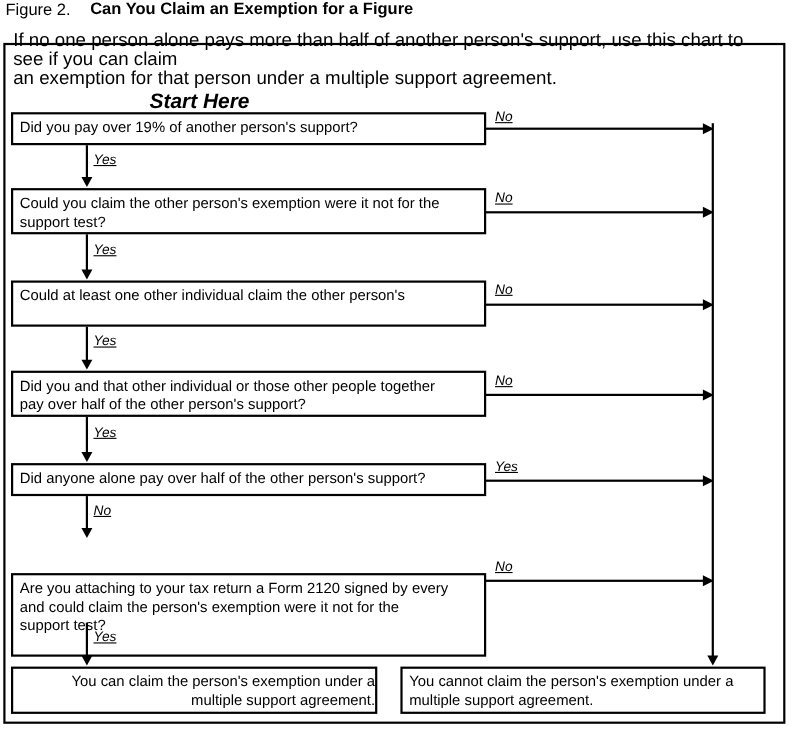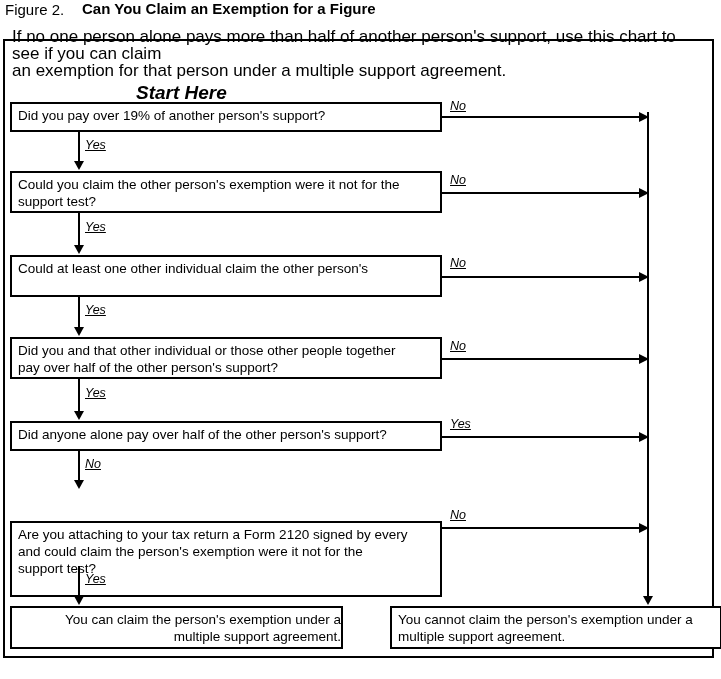--- a/index.html
+++ b/index.html
@@ -79,21 +79,21 @@
   }
   .node-box .tline { display: block; white-space: nowrap; }
 
   #box-1 { left: 10px; top: 102px;  width: 432px; height: 30px; }
   #box-2 { left: 10px; top: 171px;  width: 432px; height: 42px; }
   #box-3 { left: 10px; top: 255px;  width: 432px; height: 42px; }
   #box-4 { left: 10px; top: 337px;  width: 432px; height: 42px; }
   #box-5 { left: 10px; top: 421px;  width: 432px; height: 30px; }
   #box-6 { left: 10px; top: 478px;  width: 432px; height: 76px; margin-top: 43px; }
   #box-yes-outcome { left: 10px;  top: 606px; width: 333px; height: 43px; text-align: right; }
-  #box-no-outcome  { left: 390px; top: 606px; width: 332px; height: 43px; }
+  #box-no-outcome  { left: 364px; top: 606px; width: 332px; height: 43px; }
 
   
   .vline {
     width: 2px;
     background: #000000;
   }
   .hline {
     height: 2px;
     background: #000000;
   }

